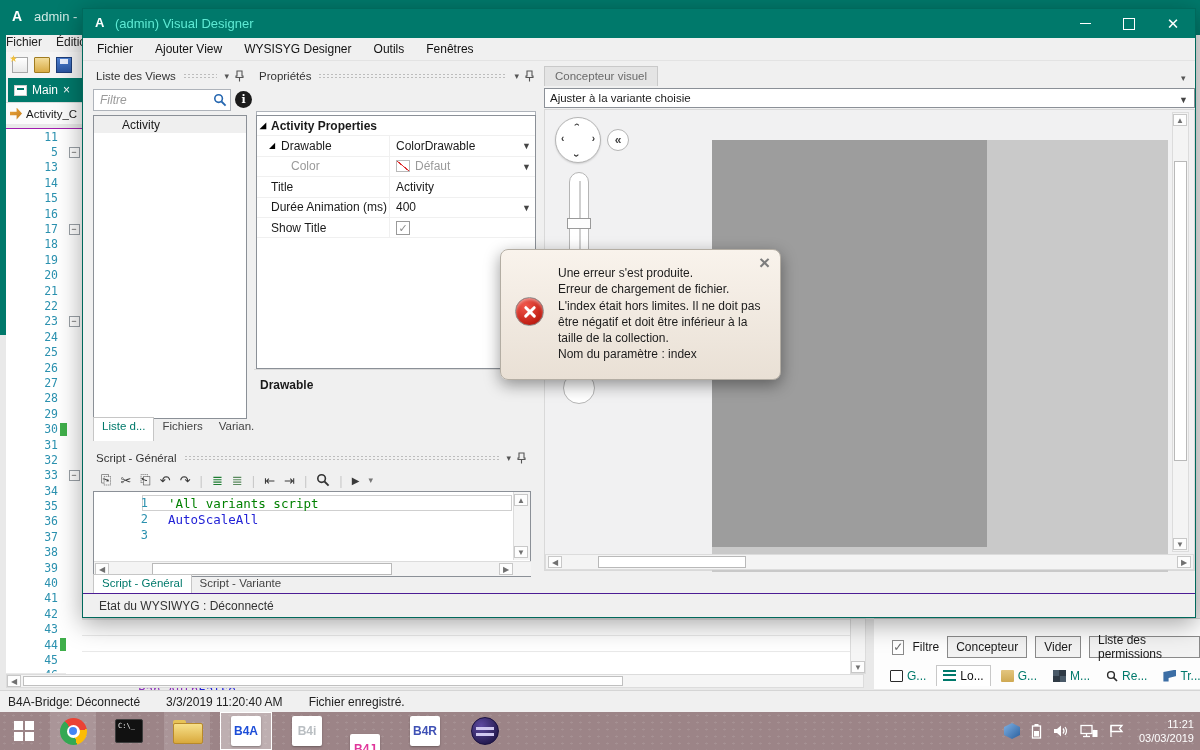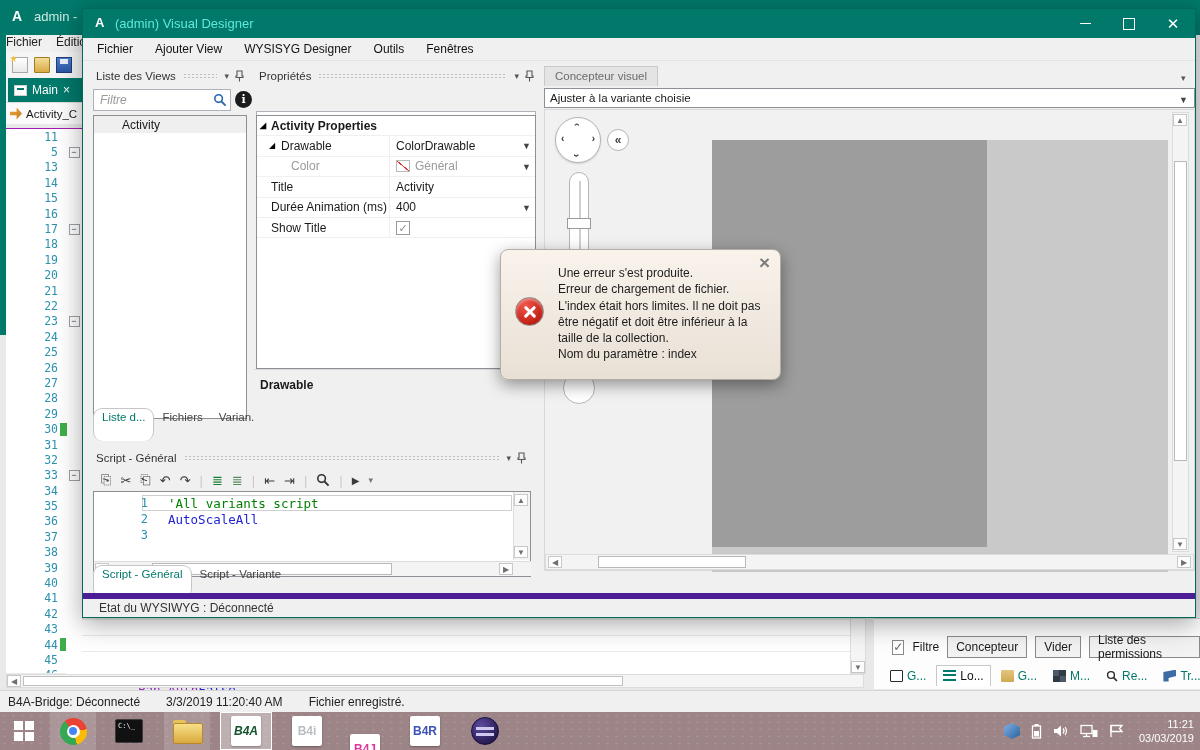--- a/index.html
+++ b/index.html
@@ -65,21 +65,21 @@
 
   .panel-hdr { display:flex; align-items:center; height:22px; padding:0 5px; font-size:11.5px; color:#333; }
   .dots { flex:1; height:6px; margin:0 7px; background-image:radial-gradient(#bdbdbd 0.9px, transparent 1.05px); background-size:4px 3px; }
   .hdr-arrow { color:#555; font-size:9px; margin-right:6px; }
   .filter-box { position:relative; background:#fff; border:1px solid #aeb3ba; height:22px; }
   .filter-box input { position:absolute; left:4px; top:2px; right:20px; bottom:2px; border:0; outline:0; font-family:"Liberation Sans",sans-serif; font-size:12px; width:calc(100% - 26px); background:transparent; }
   .filter-box input::placeholder { font-style:italic; color:#9a9a9a; }
   .mag { position:absolute; right:3px; top:3px; }
   .white-panel { background:#fff; border:1px solid #8b9097; }
   .mini-tabs { display:flex; align-items:flex-end; font-size:11.5px; height:21px; }
-  .mini-tab { padding:2px 8px 18px; color:#444;border-radius:9px; }
+  .mini-tab { padding:2px 8px 9px; color:#444; }
   .mini-tab.active { background:#fff; border:1px solid #c6c6c6; border-bottom:0; color:#00796b; }
 
   
   .prow { display:flex; align-items:center; height:20.4px; border-bottom:1px solid #f0f0f0; font-size:12px; position:relative; }
   .prow .plabel { flex:0 0 132px; padding-left:14px; white-space:nowrap; overflow:hidden; }
   .prow .pval { flex:1; border-left:1px solid #f0f0f0; padding-left:6px; display:flex; align-items:center; gap:5px; position:relative; height:100%; }
   .prow .exp { position:absolute; left:3px; top:5px; font-size:8px; color:#000; }
   .prow.group { font-weight:bold; }
   .dis { color:#9a9a9a; }
   .dd { position:absolute; right:4px; top:5px; color:#444; font-size:9px; }
@@ -98,21 +98,21 @@
   .navpad { position:absolute; width:46px; height:46px; border-radius:50%; background:#fff; border:1px solid #b5b5b5; box-shadow:0 1px 2px rgba(0,0,0,.15); }
   .navpad .a { position:absolute; font-size:10px; color:#333; font-weight:bold; }
   .circ-btn { position:absolute; width:22px; height:22px; border-radius:50%; background:#fff; border:1px solid #b5b5b5; color:#444; text-align:center; line-height:20px; font-size:12px; font-weight:bold; }
   .vslider { position:absolute; width:20px; border-radius:10px; background:#fff; border:1px solid #b5b5b5; }
   .vslider .track { position:absolute; left:9px; top:8px; bottom:8px; width:2px; background:#cfcfcf; }
   .vslider .handle { position:absolute; left:-3px; width:24px; height:11px; background:#fdfdfd; border:1px solid #9a9a9a; }
   .scroll-v { position:absolute; width:17px; background:#f4f4f4; border:1px solid #dcdcdc; }
   .scroll-h { position:absolute; height:16px; background:#f4f4f4; border:1px solid #dcdcdc; }
   .thumb-v { position:absolute; left:1px; width:13px; background:#fff; border:1px solid #b9b9b9; }
   .thumb-h { position:absolute; top:1px; height:12px; background:#fff; border:1px solid #b9b9b9; }
-  .d-statusbar { position:absolute; left:0; right:0; bottom:0; height:24px; background:#f0f0f0; border-top:6px solid #4c1d95; display:flex; align-items:center; padding-left:16px; font-size:12px; color:#333; }
+  .d-statusbar { position:absolute; left:0; right:0; bottom:0; height:24px; background:#f0f0f0; border-top:1px solid #4c1d95; display:flex; align-items:center; padding-left:16px; font-size:12px; color:#333; }
 
   
   .err-dialog { left:500px; top:249px; width:281px; height:131px; border-radius:8px; border:1px solid #b3ada3; background:linear-gradient(#f9f3ec,#e9e0d5); box-shadow:0 5px 16px rgba(0,0,0,.4); }
   .err-close { position:absolute; right:10px; top:2px; font-size:19px; font-weight:bold; color:#7d7d7d; }
   .err-icon { position:absolute; left:14px; top:47px; width:29px; height:29px; border-radius:50%; background:radial-gradient(circle at 35% 30%, #f2574b, #c11f14 70%, #8f120a); border:1px solid #8f8f8f; box-shadow:inset 0 2px 3px rgba(255,255,255,.45); }
   .err-icon .x { position:absolute; left:50%; top:50%; width:15px; height:3.2px; background:#fff; border-radius:2px; }
   .err-text { position:absolute; left:57px; top:15px; width:215px; font-size:12px; line-height:16.3px; color:#1c1c1c; }
 
   
   .taskbar { left:0; top:712px; width:1200px; height:38px; background-color:#9c8487;
@@ -498,21 +498,21 @@
       <span class="plabel" style="padding-left:24px;">Drawable</span>
       <span class="pval">
           <span>ColorDrawable</span>
           <span class="dd">▼</span>
         </span>
     </div>
     <div class="prow">
       <span class="plabel dis" style="padding-left:34px;">Color</span>
       <span class="pval">
           <span class="swatch"></span>
-          <span class="dis">Général</span>
+          <span class="dis">Défaut</span>
           <span class="dd">▼</span>
         </span>
     </div>
     <div class="prow">
       <span class="plabel" style="padding-left:14px;">Title</span>
       <span class="pval">
           <span>Activity</span>
         </span>
     </div>
     <div class="prow">
@@ -652,21 +652,21 @@
   <div class="tb-item tb-hl" style="left:50px; width:46px;">
       <span class="chrome"></span>
     </div>
   <div class="tb-item" style="left:106px; width:46px;">
       <span class="term">C:\_</span>
     </div>
   <div class="tb-item tb-hl" style="left:164px; width:46px;">
       <span class="folder"></span>
     </div>
   <div class="tb-item b4a-cell" style="left:220px; width:52px;">
-      <span class="b4-tile" style="color:#14532d;font-style:italic;">B4A</span>
+      <span class="b4-tile" style="color:#1d4ed8;">B4A</span>
     </div>
   <div class="tb-item" style="left:284px; width:46px;">
       <span class="b4-tile" style="color:#b9bec2;">B4i</span>
     </div>
   <div class="tb-item" style="left:342px; width:46px;margin-top:18px;">
       <span class="b4-tile" style="color:#e0379b;">B4J</span>
     </div>
   <div class="tb-item" style="left:400px; width:50px;">
       <span class="b4-tile" style="color:#3f51b5;">B4R</span>
     </div>

